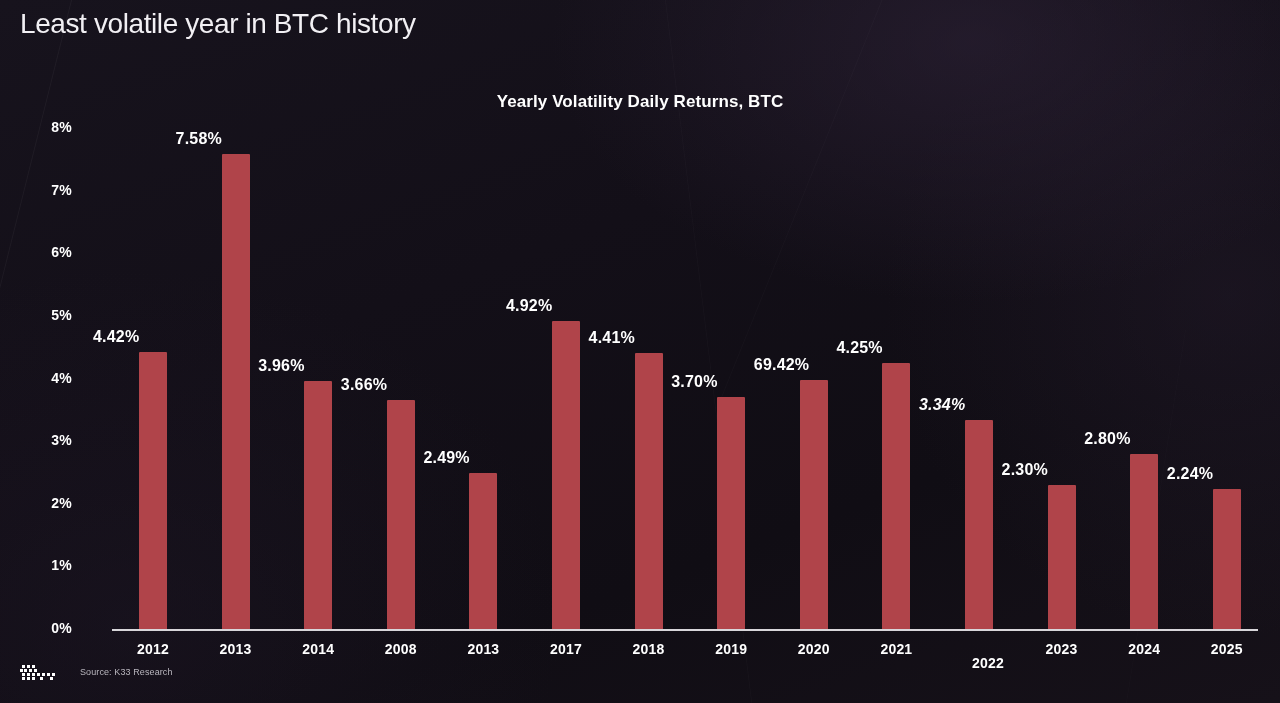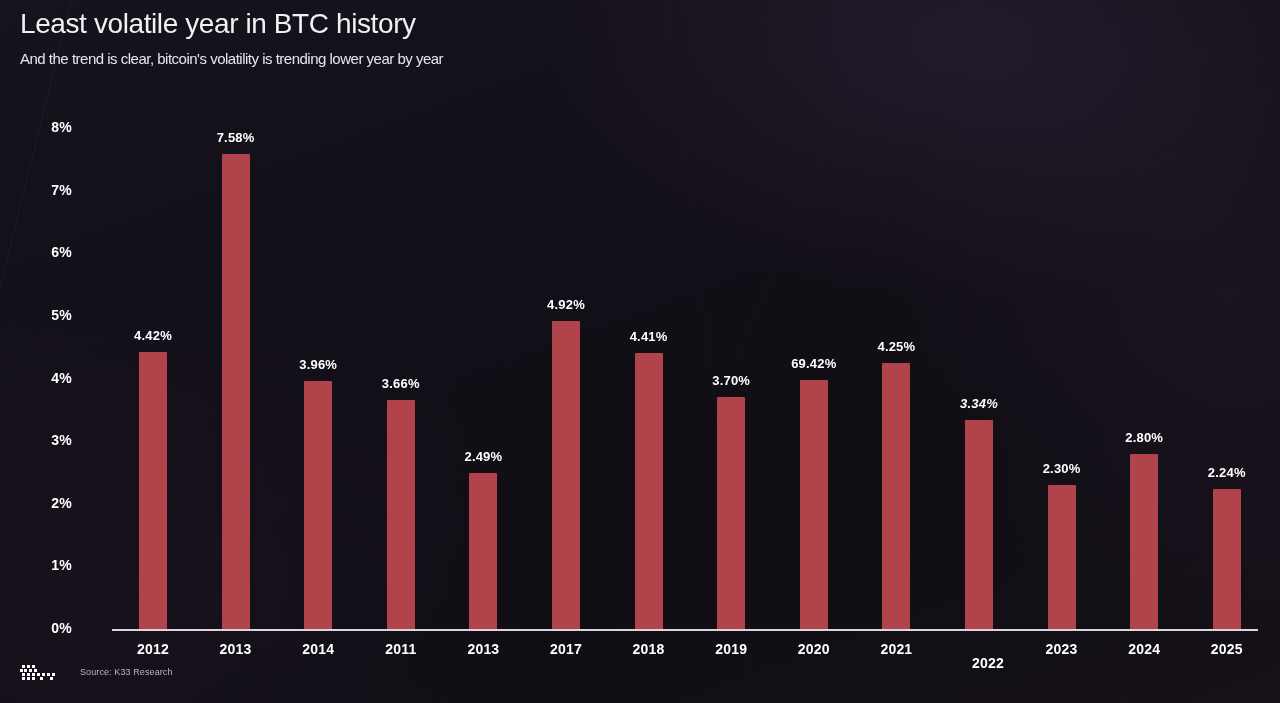--- a/index.html
+++ b/index.html
@@ -53,22 +53,22 @@
     position:absolute; left:112px; top:629px;
     width:1146px; height:2px;
     background:#d8d6da;
   }
   .bar {
     position:absolute; width:28px;
     background:#b0444a;
     border-radius:1px 1px 0 0;
   }
   .bar-label {
-    position:absolute; width:120px; text-align:center;
-    color:#ffffff; font-size:13px; font-weight:bold;
+    position:absolute; width:120px; text-align:left;
+    color:#ffffff; font-size:16px; font-weight:bold;
     letter-spacing:0.2px;
   }
   .xtick {
     position:absolute; width:120px; text-align:center;
     top:641px; color:#ffffff; font-size:14px; font-weight:bold;
     letter-spacing:0.2px;
   }
 
   .source {
     position:absolute; left:80px; top:667px;
@@ -80,21 +80,21 @@
 <body>
 
 <div id="slide">
 
   <div class="streak s1"></div>
   <div class="streak s2"></div>
   <div class="streak s3"></div>
   <div class="streak s4"></div>
 
   <div class="headline">Least volatile year in BTC history</div>
-  <div class="subhead">And the trend is clear, bitcoin's volatility is trending lower year by year</div>
+  <div class="chart-title">Yearly Volatility Daily Returns, BTC</div>
 
   <div id="plot">
     <div class="baseline"></div>
   <div class="ytick" style="left: 12px; top: 119px;">8%</div>
       <div class="ytick" style="left: 12px; top: 181.625px;">7%</div>
       <div class="ytick" style="left: 12px; top: 244.25px;">6%</div>
       <div class="ytick" style="left: 12px; top: 306.875px;">5%</div>
       <div class="ytick" style="left: 12px; top: 369.5px;">4%</div>
       <div class="ytick" style="left: 12px; top: 432.125px;">3%</div>
       <div class="ytick" style="left: 12px; top: 494.75px;">2%</div>
@@ -104,21 +104,21 @@
       <div class="bar-label" style="left: 93px; top: 328.197px;">4.42%</div>
       <div class="xtick" style="left: 93px;">2012</div>
       <div class="bar" style="left: 221.6px; top: 154.303px; height: 474.697px; background: rgb(176, 68, 74);"></div>
       <div class="bar-label" style="left: 175.6px; top: 130.303px;">7.58%</div>
       <div class="xtick" style="left: 175.6px;">2013</div>
       <div class="bar" style="left: 304.2px; top: 381.005px; height: 247.995px; background: rgb(176, 68, 74);"></div>
       <div class="bar-label" style="left: 258.2px; top: 357.005px;">3.96%</div>
       <div class="xtick" style="left: 258.2px;">2014</div>
       <div class="bar" style="left: 386.8px; top: 399.793px; height: 229.208px; background: rgb(176, 68, 74);"></div>
       <div class="bar-label" style="left: 340.8px; top: 375.793px;">3.66%</div>
-      <div class="xtick" style="left: 340.8px;">2011</div>
+      <div class="xtick" style="left: 340.8px;">2008</div>
       <div class="bar" style="left: 469.4px; top: 473.064px; height: 155.936px; background: rgb(176, 68, 74);"></div>
       <div class="bar-label" style="left: 423.4px; top: 449.064px;">2.49%</div>
       <div class="xtick" style="left: 423.4px;">2013</div>
       <div class="bar" style="left: 552px; top: 320.885px; height: 308.115px; background: rgb(176, 68, 74);"></div>
       <div class="bar-label" style="left: 506px; top: 296.885px;">4.92%</div>
       <div class="xtick" style="left: 506px;">2017</div>
       <div class="bar" style="left: 634.6px; top: 352.824px; height: 276.176px; background: rgb(176, 68, 74);"></div>
       <div class="bar-label" style="left: 588.6px; top: 328.824px;">4.41%</div>
       <div class="xtick" style="left: 588.6px;">2018</div>
       <div class="bar" style="left: 717.2px; top: 397.288px; height: 231.713px; background: rgb(176, 68, 74);"></div>

